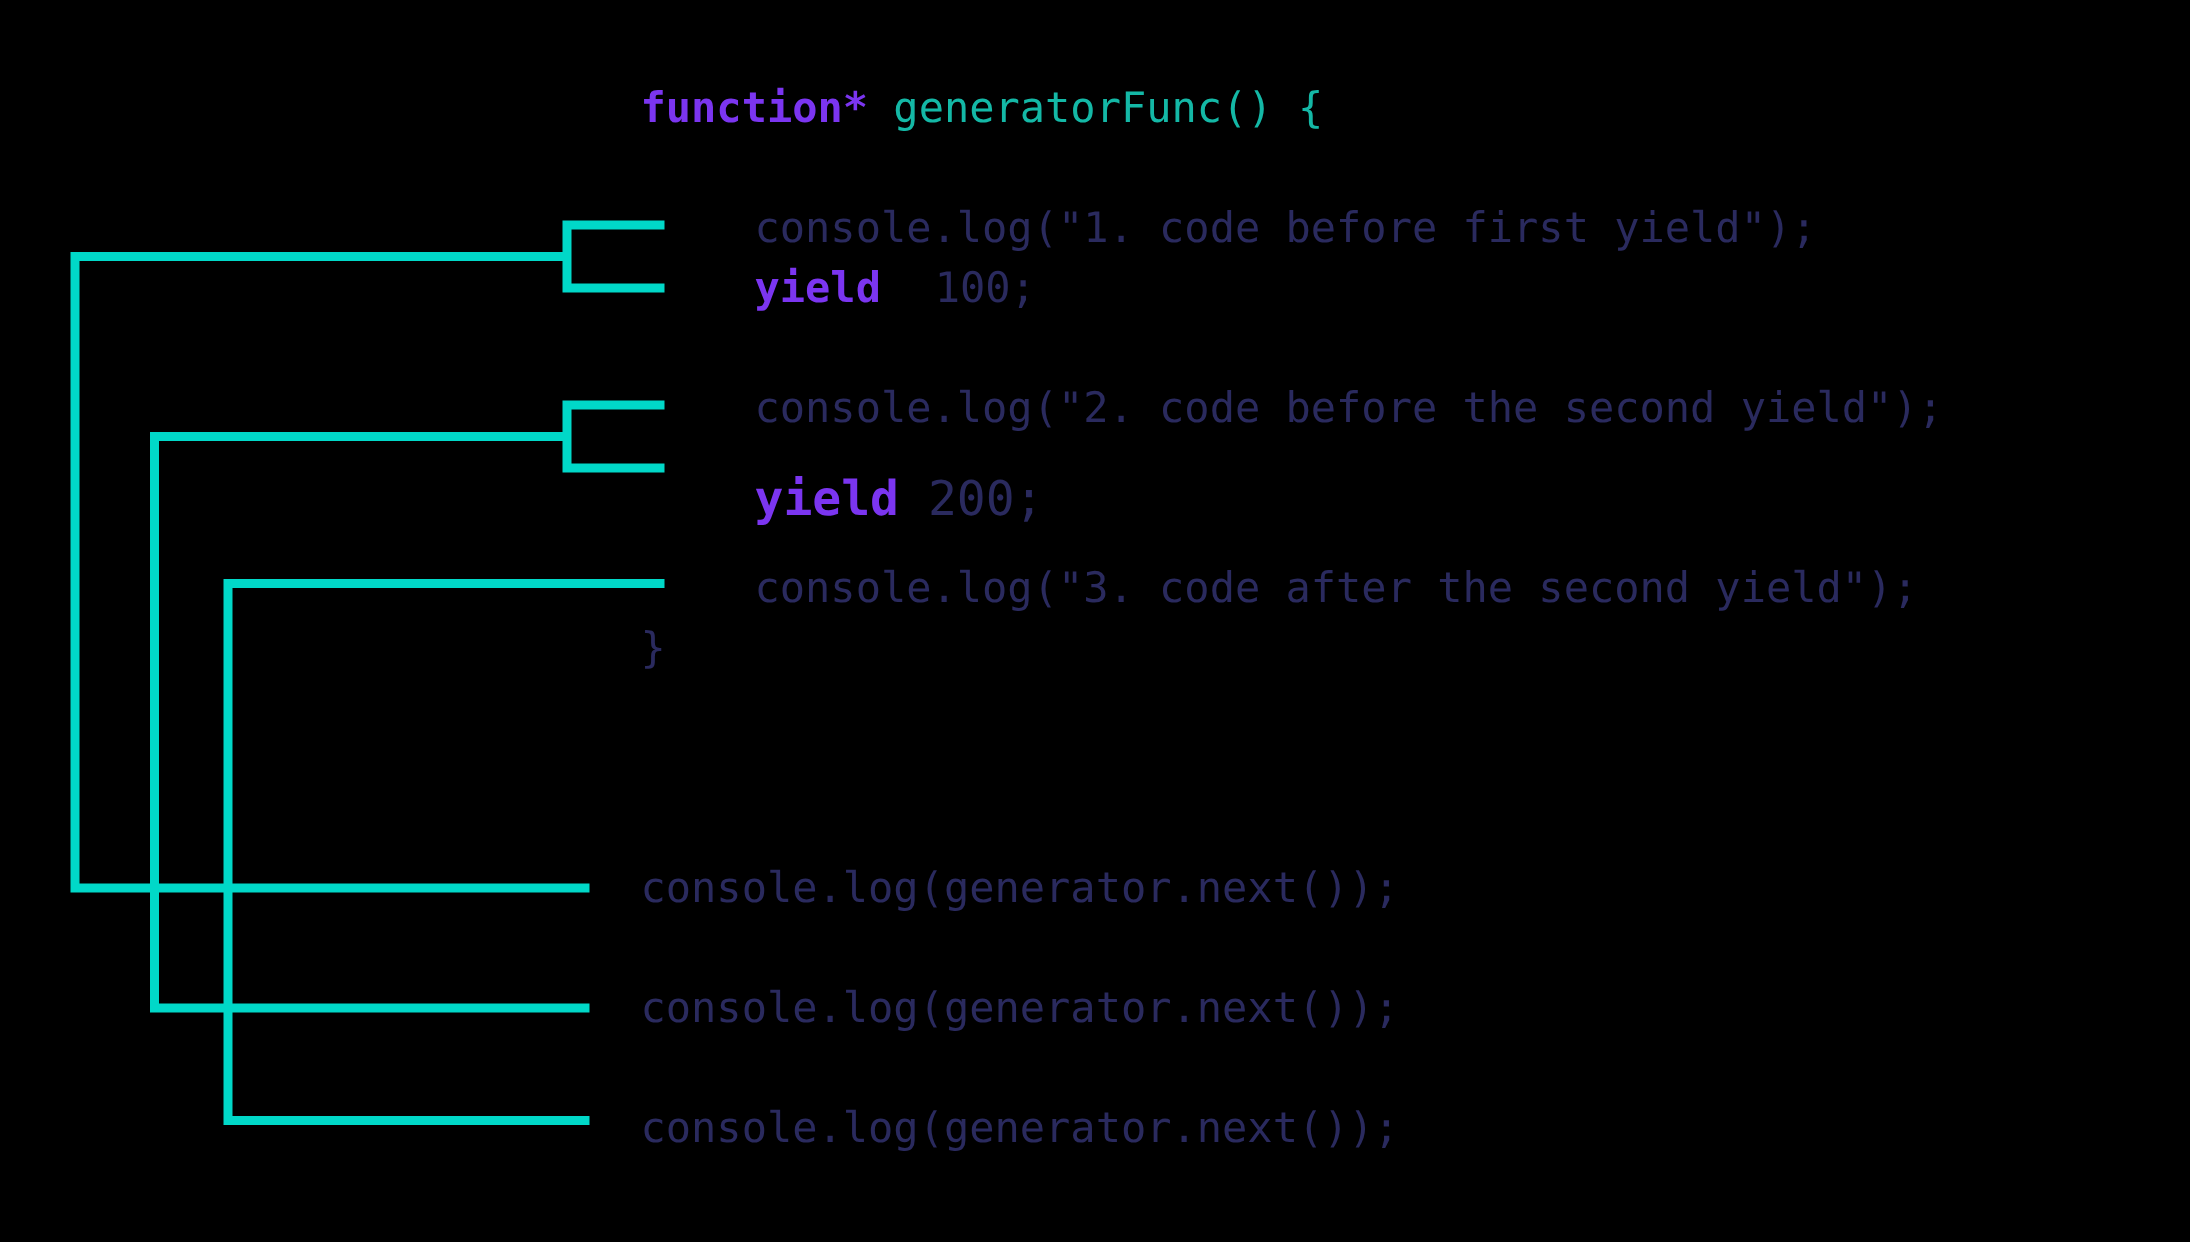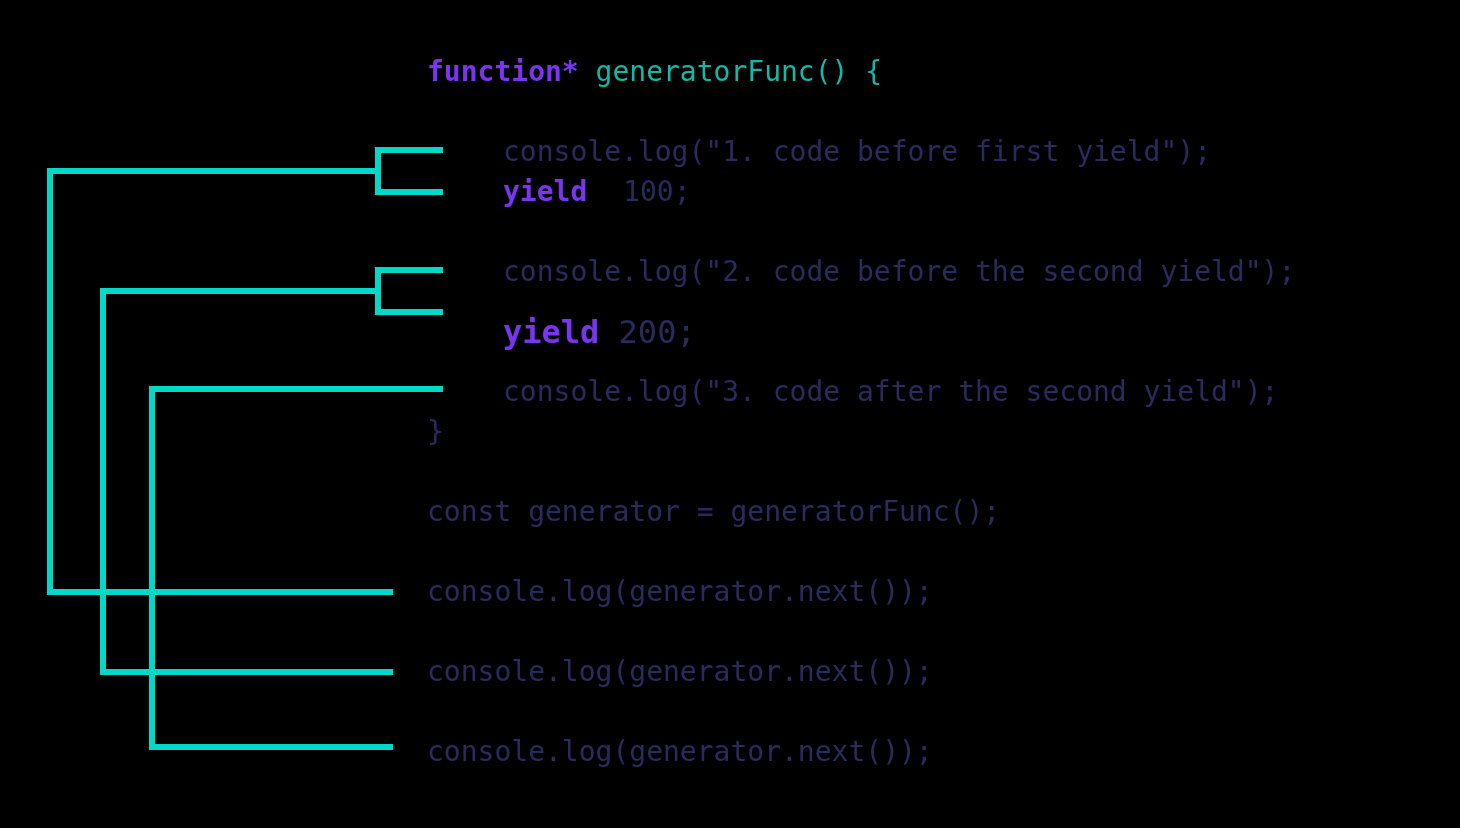--- a/index.html
+++ b/index.html
@@ -63,19 +63,18 @@
   </svg>
 
   <div id="code-layer">
       <div class="code-line" style="left: 427px; top: 52px; font-size: 28px; line-height: 40px;"><span class="tok-keyword" style="color: rgb(123, 53, 240);">function*</span><span class="tok-plain" style="color: #14b8a6;"> generatorFunc() {</span></div>
       <div class="code-line" style="left: 503px; top: 132px; font-size: 28px; line-height: 40px;"><span class="tok-plain" style="color: rgb(42, 42, 94);">console.log("1. code before first yield");</span></div>
       <div class="code-line" style="left: 503px; top: 172px; font-size: 28px; line-height: 40px;"><span class="tok-keyword" style="color: rgb(123, 53, 240);">yield</span><span class="tok-plain" style="color: rgb(42, 42, 94); padding-left: 19px;"> 100;</span></div>
       <div class="code-line" style="left: 503px; top: 252px; font-size: 28px; line-height: 40px;"><span class="tok-plain" style="color: rgb(42, 42, 94);">console.log("2. code before the second yield");</span></div>
       <div class="code-line" style="left: 503px; top: 297px; font-size: 32px; line-height: 40px; margin-top: 15px;"><span class="tok-keyword" style="color: rgb(123, 53, 240);">yield</span><span class="tok-plain" style="color: rgb(42, 42, 94);"> 200;</span></div>
       <div class="code-line" style="left: 503px; top: 372px; font-size: 28px; line-height: 40px;"><span class="tok-plain" style="color: rgb(42, 42, 94);">console.log("3. code after the second yield");</span></div>
       <div class="code-line" style="left: 427px; top: 412px; font-size: 28px; line-height: 40px;"><span class="tok-plain" style="color: rgb(42, 42, 94);">}</span></div>
-      <div class="code-line" style="left: 427px; top: 492px; font-size: 28px; line-height: 40px;"><span class="tok-plain" style="color: rgb(42, 42, 94);">const generator = generatorFunc();</span></div>
       <div class="code-line" style="left: 427px; top: 572px; font-size: 28px; line-height: 40px;"><span class="tok-plain" style="color: rgb(42, 42, 94);">console.log(generator.next());</span></div>
       <div class="code-line" style="left: 427px; top: 652px; font-size: 28px; line-height: 40px;"><span class="tok-plain" style="color: rgb(42, 42, 94);">console.log(generator.next());</span></div>
       <div class="code-line" style="left: 427px; top: 732px; font-size: 28px; line-height: 40px;"><span class="tok-plain" style="color: rgb(42, 42, 94);">console.log(generator.next());</span></div>
     </div>
 
 </div>
 
 </body></html>

